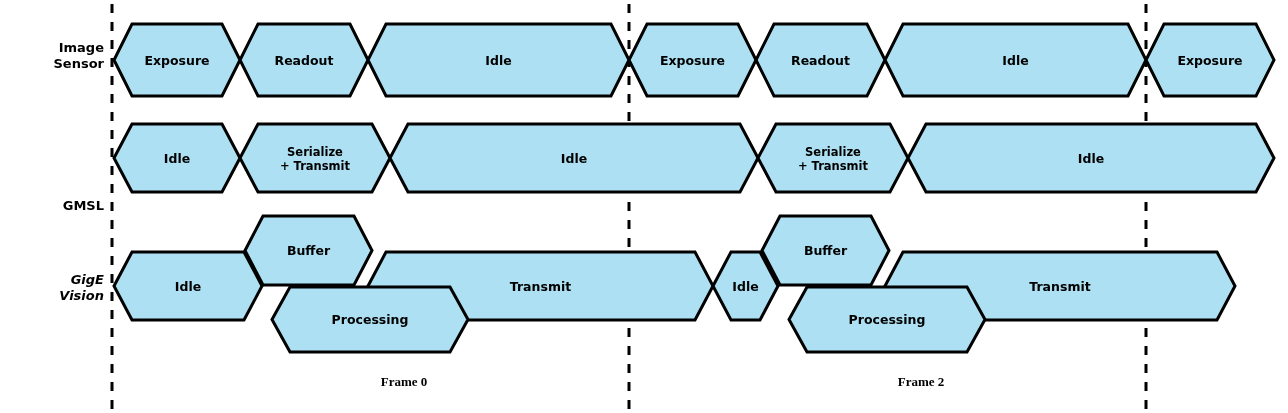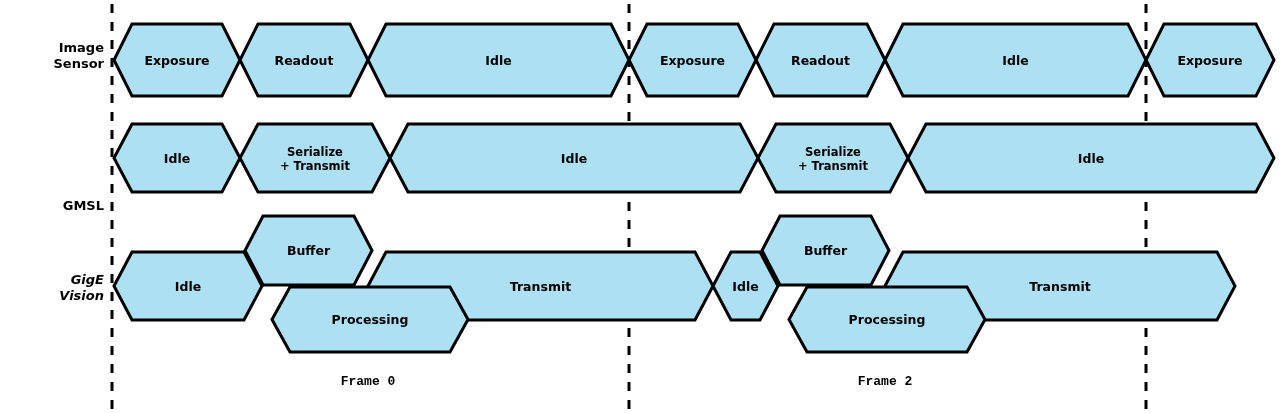--- a/index.html
+++ b/index.html
@@ -12,23 +12,23 @@
   .rowlabel{
     position:absolute;
     font-family:"DejaVu Sans", sans-serif;
     font-size:13px;font-weight:bold;color:#000;
     text-align:right;line-height:1.25;
     width:104px;left:0;
     white-space:pre-line;
   }
   .framelabel{
     position:absolute;
-    font-family:Liberation Mono, monospace;
+    font-family:Liberation Serif, serif;
     font-size:13px;font-weight:bold;color:#000;
-    text-align:center;transform:translateX(-50%);
+    text-align:center;transform:translateX(-50%);margin-left:36px;
   }
   .hexlabel{
     font-family:"DejaVu Sans", sans-serif;
     font-size:12.5px;font-weight:bold;fill:#000;
     text-anchor:middle;dominant-baseline:middle;
   }
   .hexlabel.sm{font-size:11.5px;}
 </style>
 </head>
 <body>

